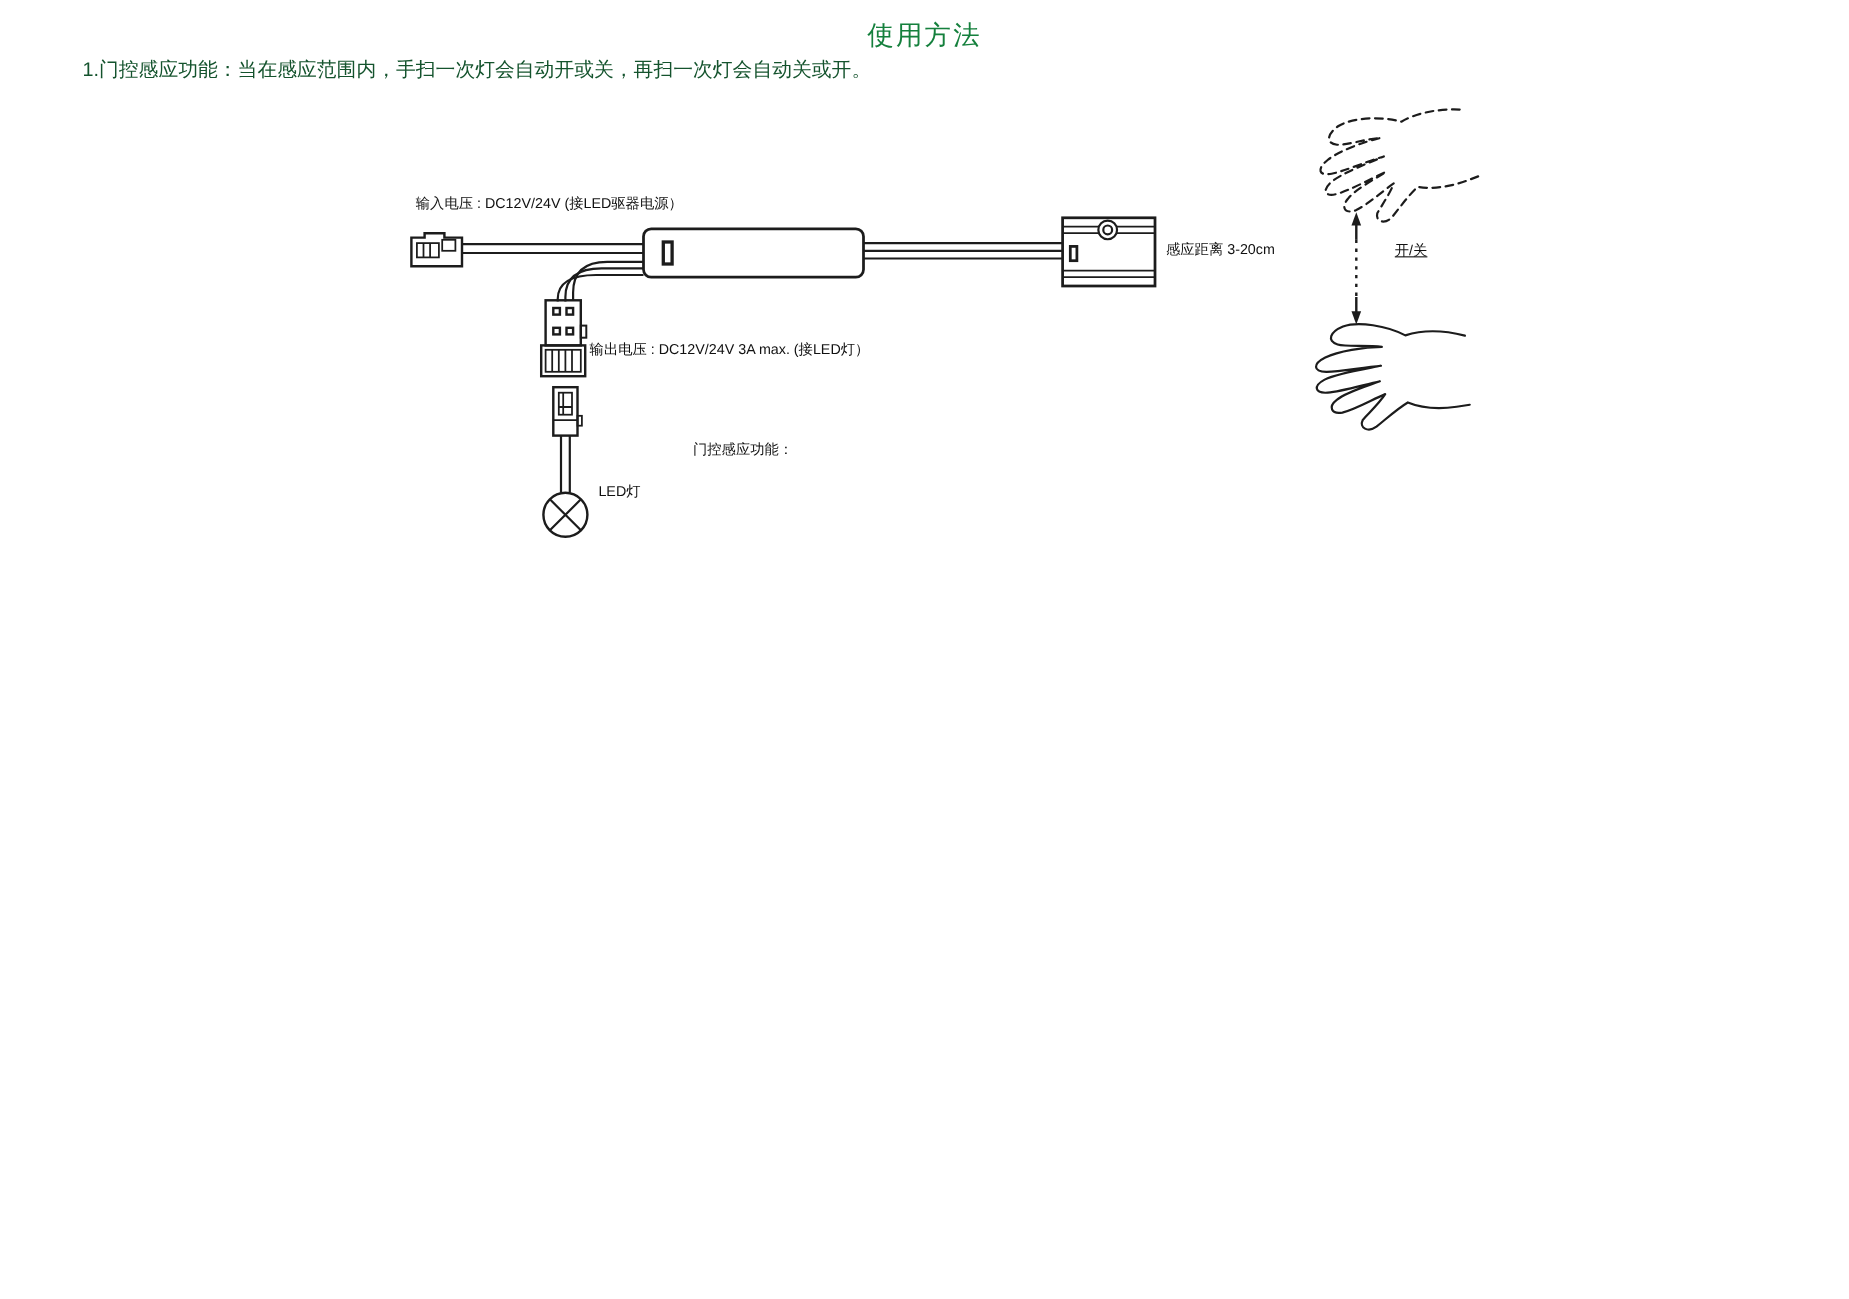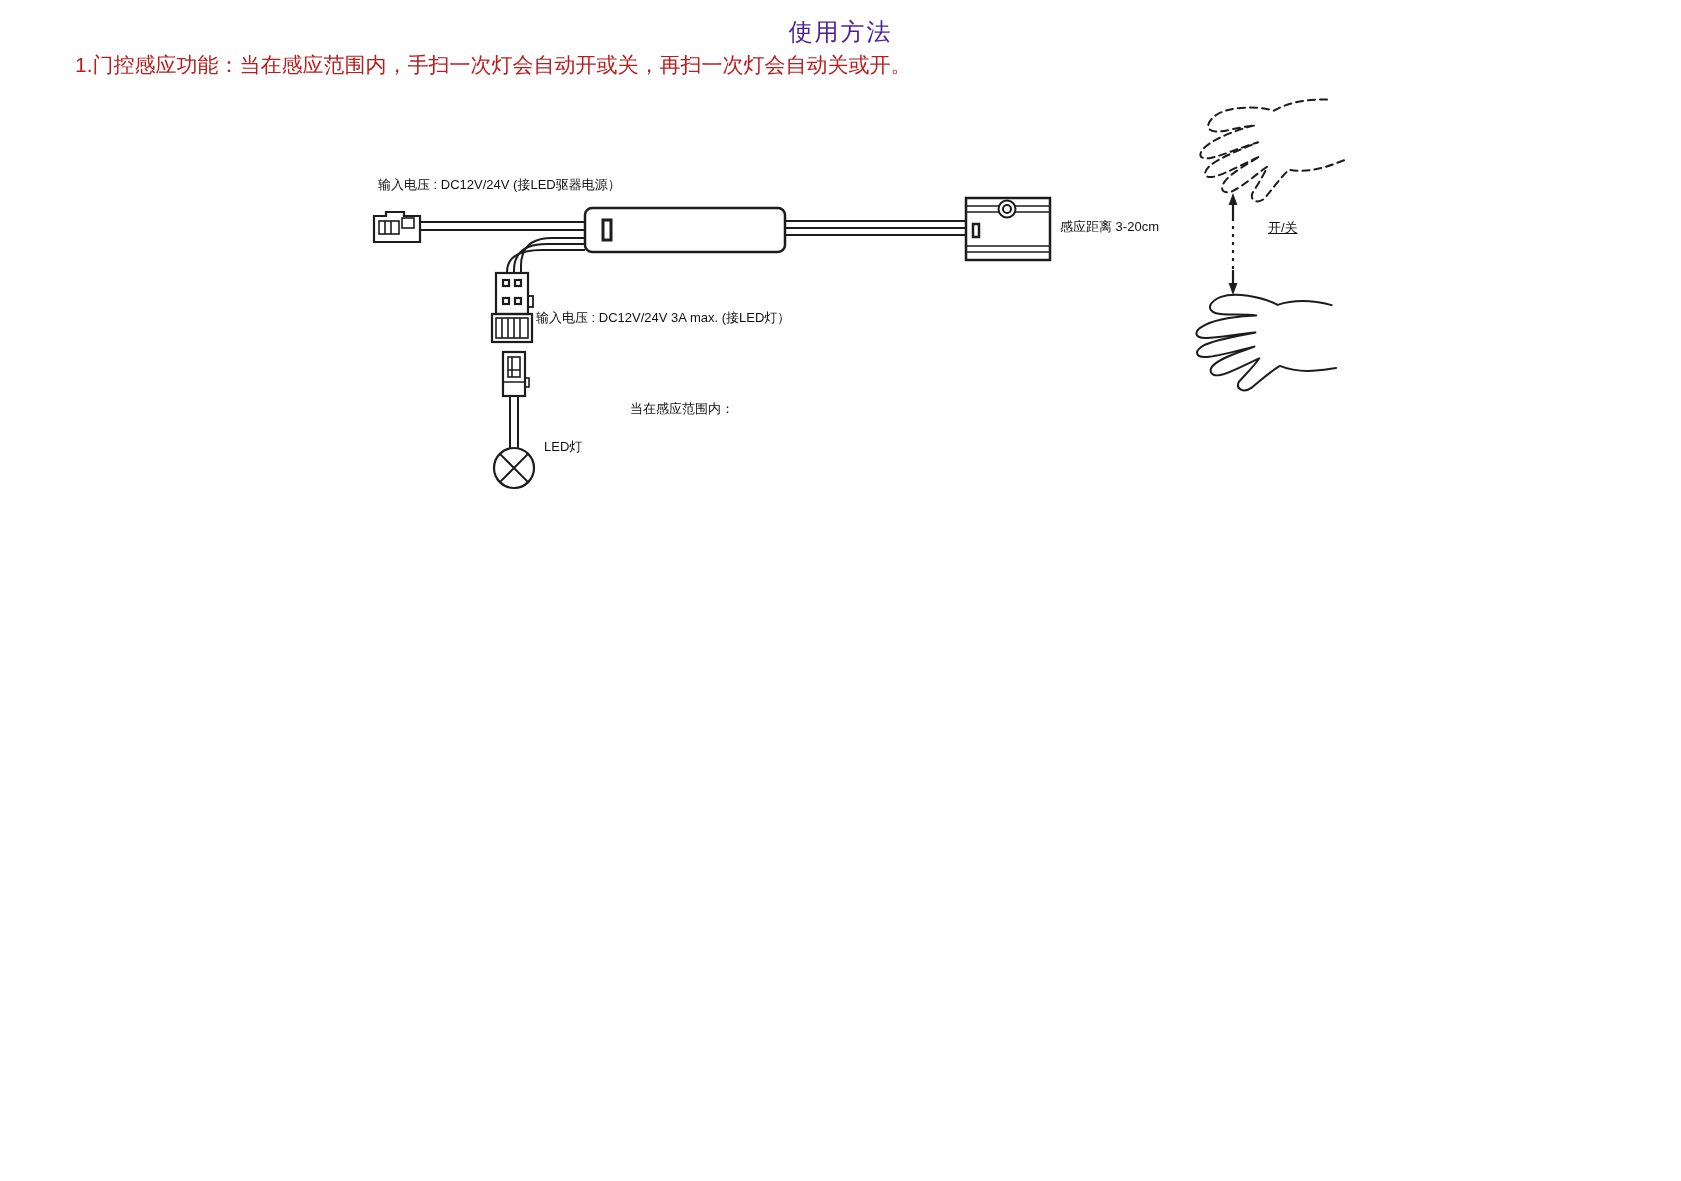--- a/index.html
+++ b/index.html
@@ -7,23 +7,23 @@
     position:relative;
     width:1681px;height:1181px;
     background:#ffffff;
     font-family:"Liberation Sans","DejaVu Sans",sans-serif;
     color:#1a1a1a;
     overflow:hidden;
   }
   .abs{position:absolute;white-space:nowrap;}
   #title{
     left:0;top:16px;width:1681px;
-    text-align:center;font-size:24px;letter-spacing:2px;color:#4c1d95;
+    text-align:center;font-size:24px;letter-spacing:2px;color:#15803d;
   }
-  #instruction1{left:75px;top:51px;font-size:21px;color:#b91c1c;}
+  #instruction1{left:75px;top:51px;font-size:18px;color:#14532d;}
   .dlabel{font-size:13px;color:#111;}
   #input-label{left:378px;top:176px;}
   #output-label{left:536px;top:309px;}
   #led-label{left:544px;top:438px;}
   #distance-label{left:1060px;top:218px;}
   #onoff-label{left:1268px;top:219px;text-decoration:underline;}
   #handfunc-title{left:630px;top:400px;}
   #handfunc-desc{left:630px;top:425px;}
   #diagram-svg{position:absolute;left:0;top:0;width:1681px;height:1181px;}
   svg .ln{stroke:#1c1c1c;fill:none;}
@@ -135,24 +135,24 @@
       <use href="#hand-shape" class="ln" stroke-width="2" stroke-linecap="round" stroke-linejoin="round"></use>
     </g>
   </svg>
 
   <div id="title" class="abs">使用方法</div>
 
   <div id="instruction1" class="abs">1.门控感应功能：当在感应范围内，手扫一次灯会自动开或关，再扫一次灯会自动关或开。</div>
 
   <div id="input-label" class="abs dlabel">输入电压 : DC12V/24V (接LED驱器电源）</div>
 
-  <div id="output-label" class="abs dlabel">输入电压 : DC12V/24V  3A max. (接LED灯）</div>
+  <div id="output-label" class="abs dlabel">输出电压 : DC12V/24V  3A max. (接LED灯）</div>
 
   <div id="led-label" class="abs dlabel">LED灯</div>
 
   <div id="distance-label" class="abs dlabel">感应距离  3-20cm</div>
 
   <div id="onoff-label" class="abs dlabel">开/关</div>
 
-  <div id="handfunc-title" class="abs dlabel">当在感应范围内：</div>
+  <div id="handfunc-title" class="abs dlabel">门控感应功能：</div>
 
 
 </div>
 
 </body></html>

